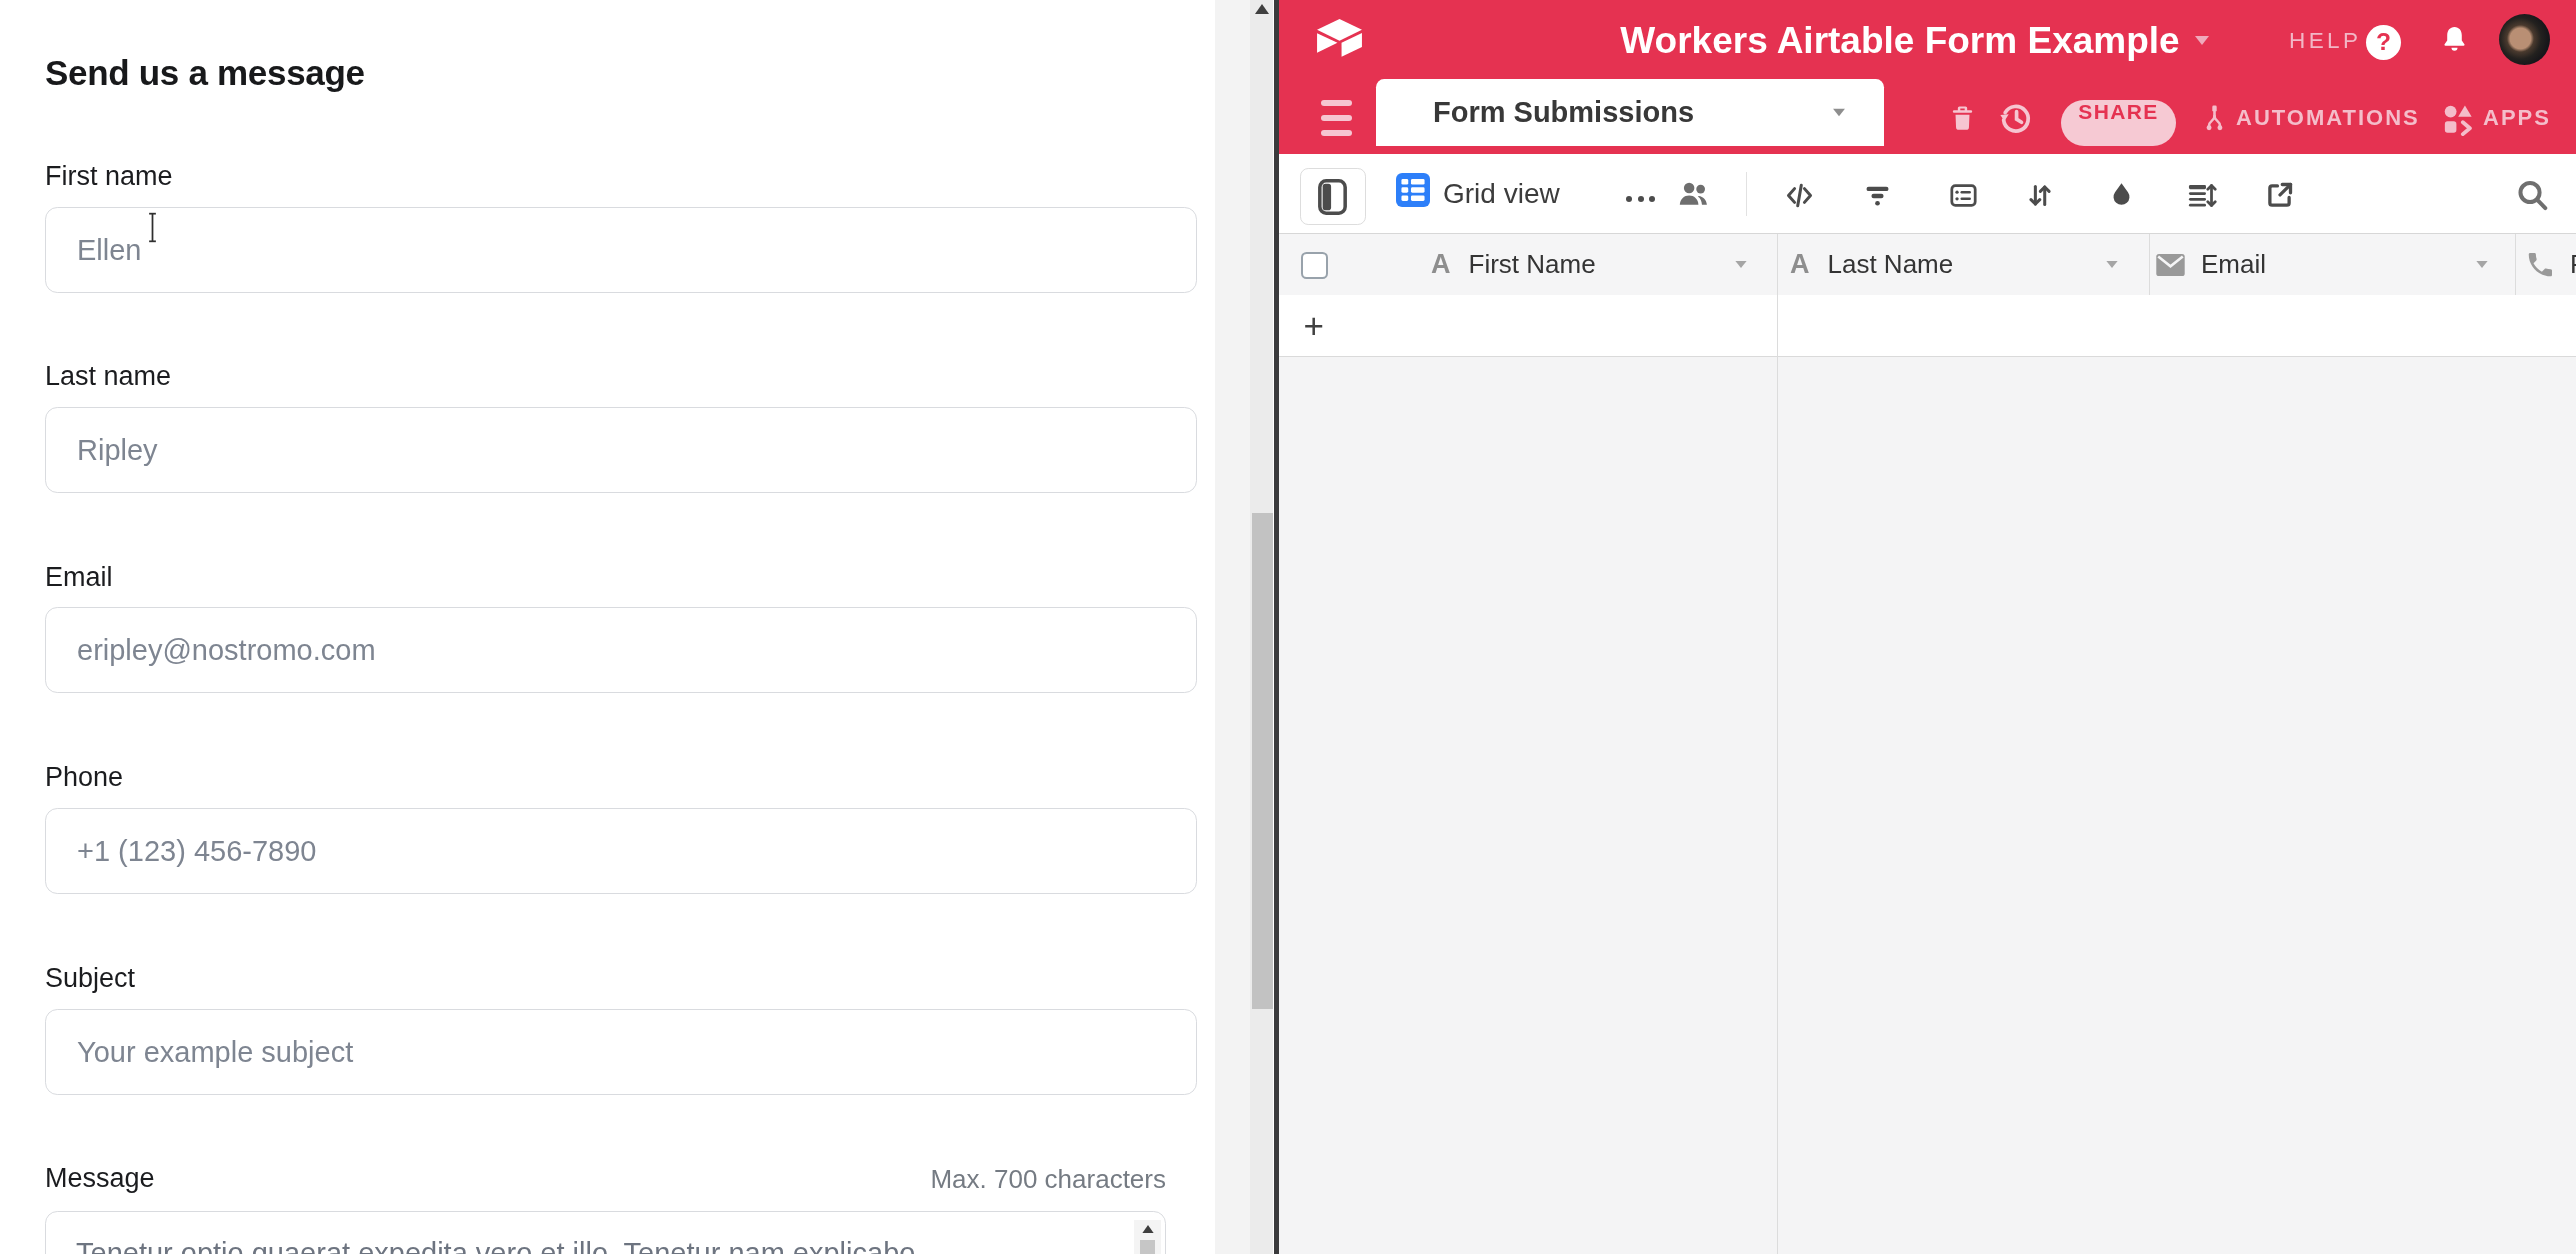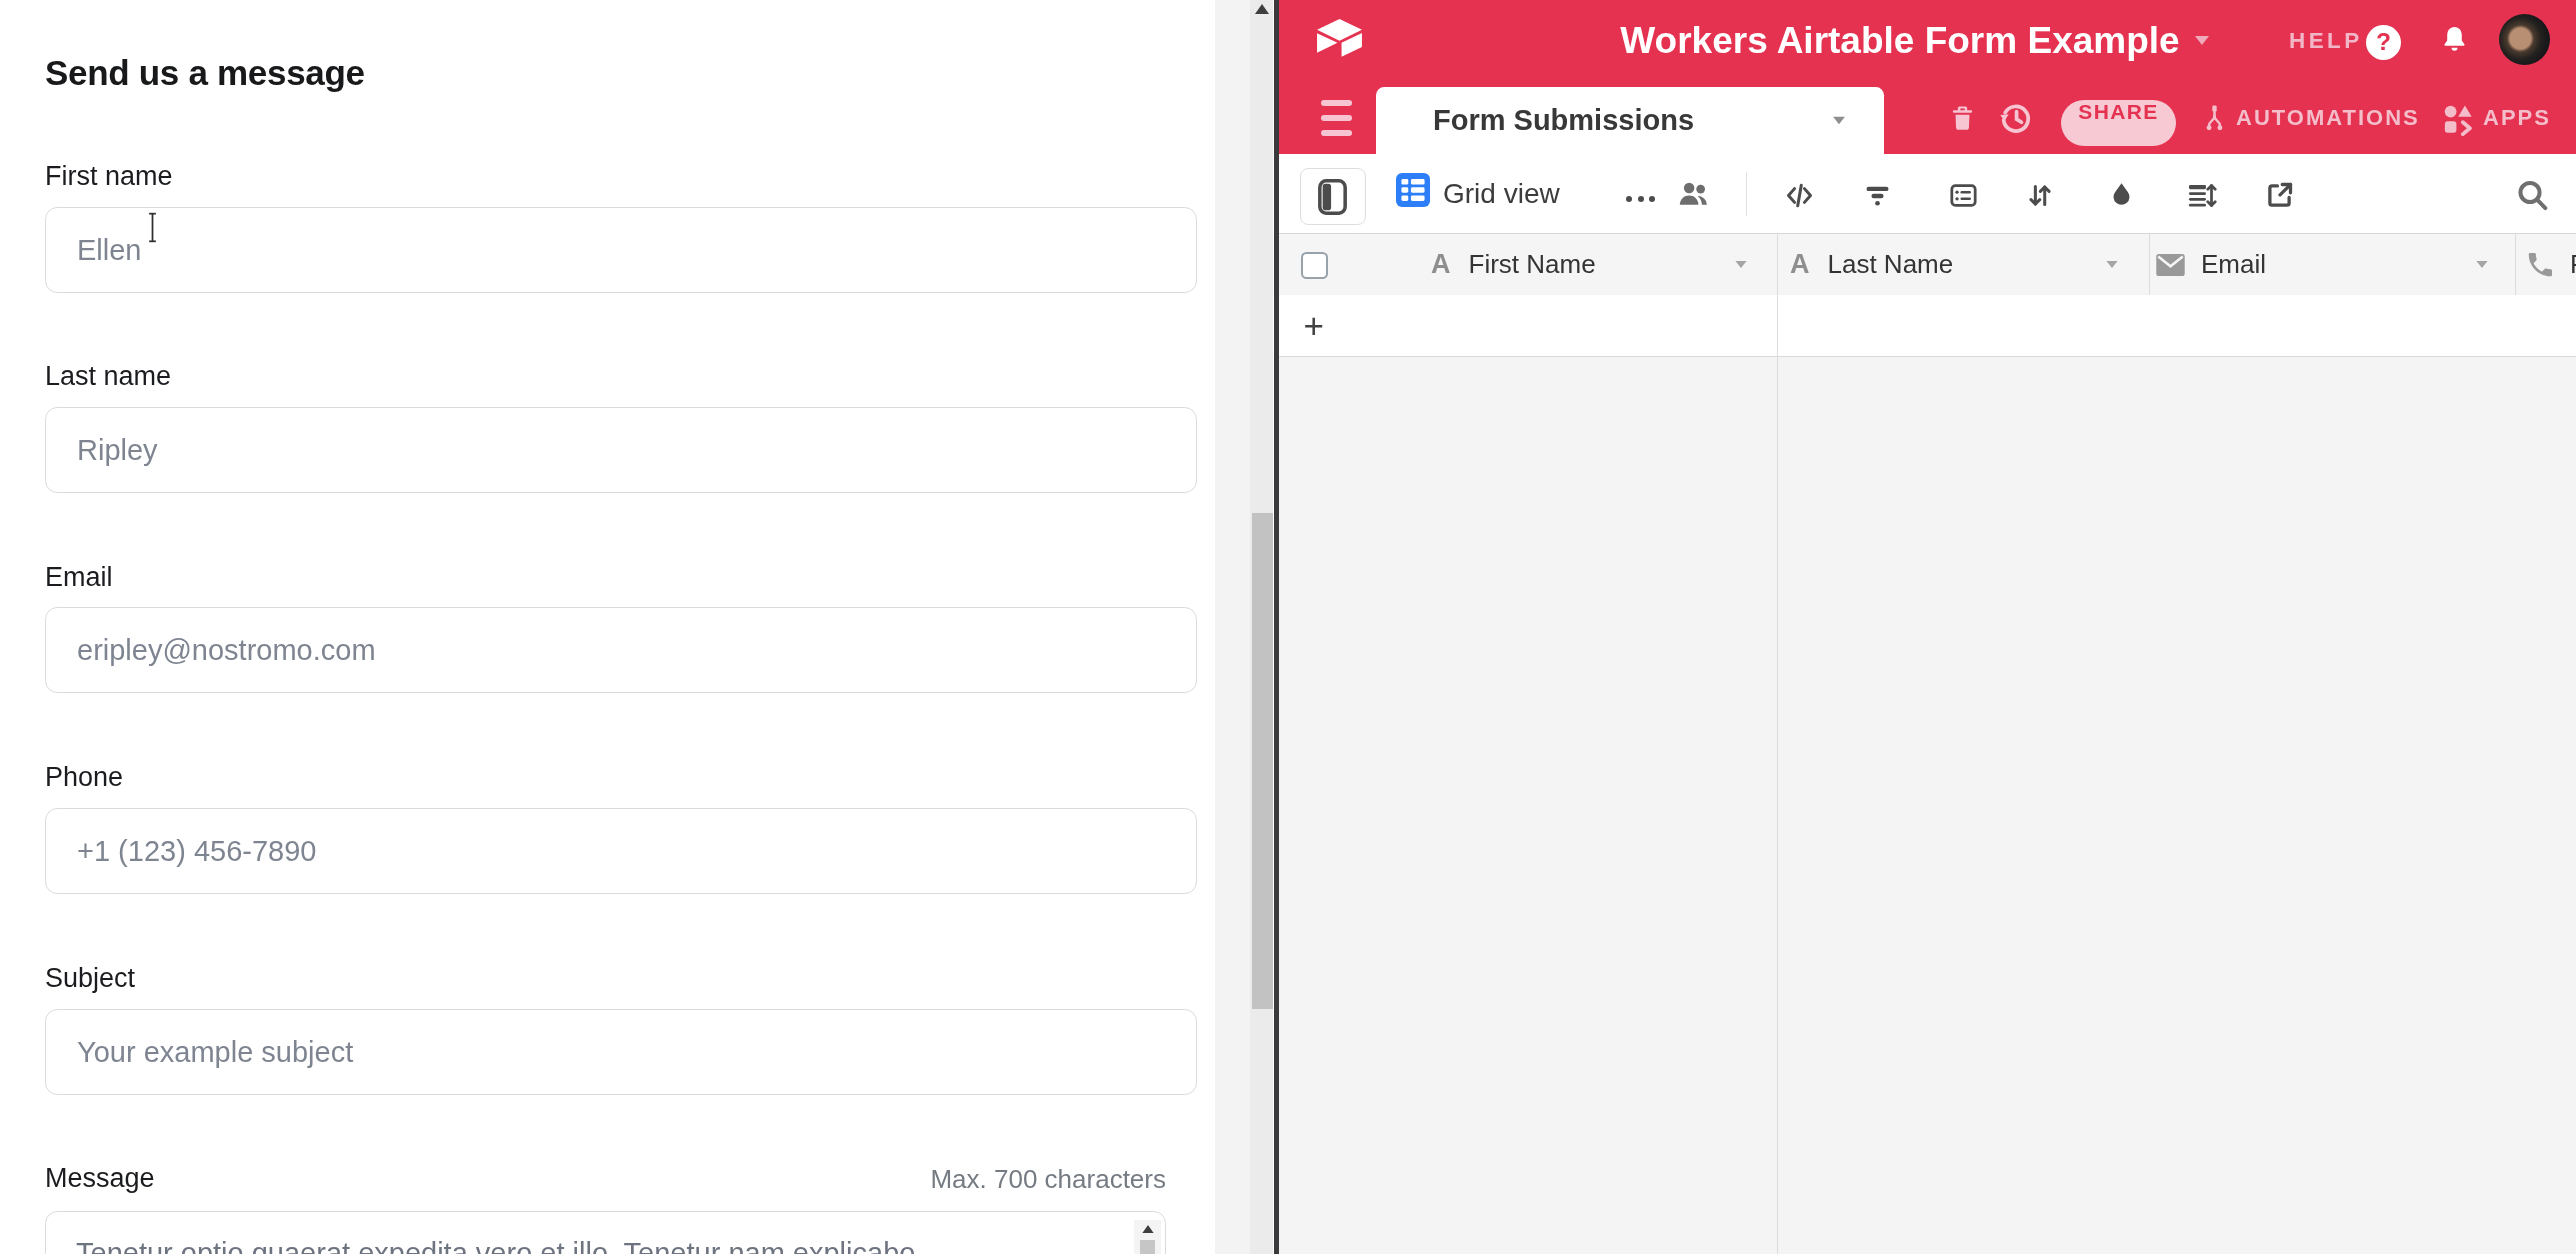--- a/index.html
+++ b/index.html
@@ -23,28 +23,28 @@
   .msg-scroll-track{left:1134px;top:1220px;width:27px;height:34px;background:#f4f4f4;}
   .tri-up{width:0;height:0;border-left:7.5px solid transparent;border-right:7.5px solid transparent;border-bottom:10.2px solid #3f3f3f;}
   .window-divider{left:1274px;top:0;width:5.5px;height:1255px;background:#3a3a3c;}
   
   .at-pane{left:1279px;top:0;width:1297px;height:1255px;background:#f4f4f5;overflow:hidden;}
   .at-topbar{left:0;top:0;width:1297px;height:81px;background:#e53251;}
   .at-title-wrap{left:277px;top:0;width:717px;height:81px;display:flex;align-items:center;justify-content:center;gap:15px;}
   .at-title{font-size:37px;font-weight:600;color:#ffffff;white-space:nowrap;}
   .caret{width:0;height:0;border-left:7.5px solid transparent;border-right:7.5px solid transparent;border-top:9.6px solid #8e8e8e;}
   .caret.pink{border-top-color:#f0a9bb;}
-  .help-label{font-size:22.5px;font-weight:700;letter-spacing:3.4px;color:#f2b7c6;}
+  .help-label{font-size:22.5px;font-weight:400;letter-spacing:3.4px;color:#f2b7c6;}
   .help-circle{left:1087px;top:24.6px;width:35px;height:35px;border-radius:50%;background:#fff;
                display:flex;align-items:center;justify-content:center;font-size:24.6px;font-weight:700;color:#e53251;}
   .avatar{left:1220px;top:13.7px;width:51px;height:51px;border-radius:50%;
           background:radial-gradient(circle at 42% 48%, #b98f74 0 26%, #4a3a2e 34%, #23211f 52%, #17161a 70%);}
   .at-tabbar{left:0;top:81px;width:1297px;height:74px;background:#e53251;}
   .hbar{left:42px;width:31px;height:6.1px;border-radius:3.4px;background:#f6c5d1;}
-  .tab{left:97px;top:87px;width:508px;height:67px;background:#fff;border-radius:8.2px 8.2px 0 0;
+  .tab{left:97px;top:79px;width:508px;height:67px;background:#fff;border-radius:8.2px 8.2px 0 0;
        display:flex;align-items:center;}
   .tab-label{margin-left:57px;font-size:29px;font-weight:600;color:#383838;}
   .share-pill{left:782px;top:100px;width:115px;height:46px;border-radius:23px;background:#f6c9d3;
               display:flex;align-items:flex-start;justify-content:center;font-size:21px;font-weight:700;letter-spacing:1.4px;color:#e53251;}
   .bar-label{font-size:22px;font-weight:600;letter-spacing:2px;color:#f4bdca;}
   
   .at-toolbar{left:0;top:154px;width:1297px;height:79px;background:#fff;}
   .toggle-btn{left:20.5px;top:168px;width:64px;height:55px;border:1.4px solid #dddddd;border-radius:8.2px;background:#fff;
               display:flex;align-items:center;justify-content:center;}
   .grid-label{font-size:28px;font-weight:500;color:#3c3c3c;}

